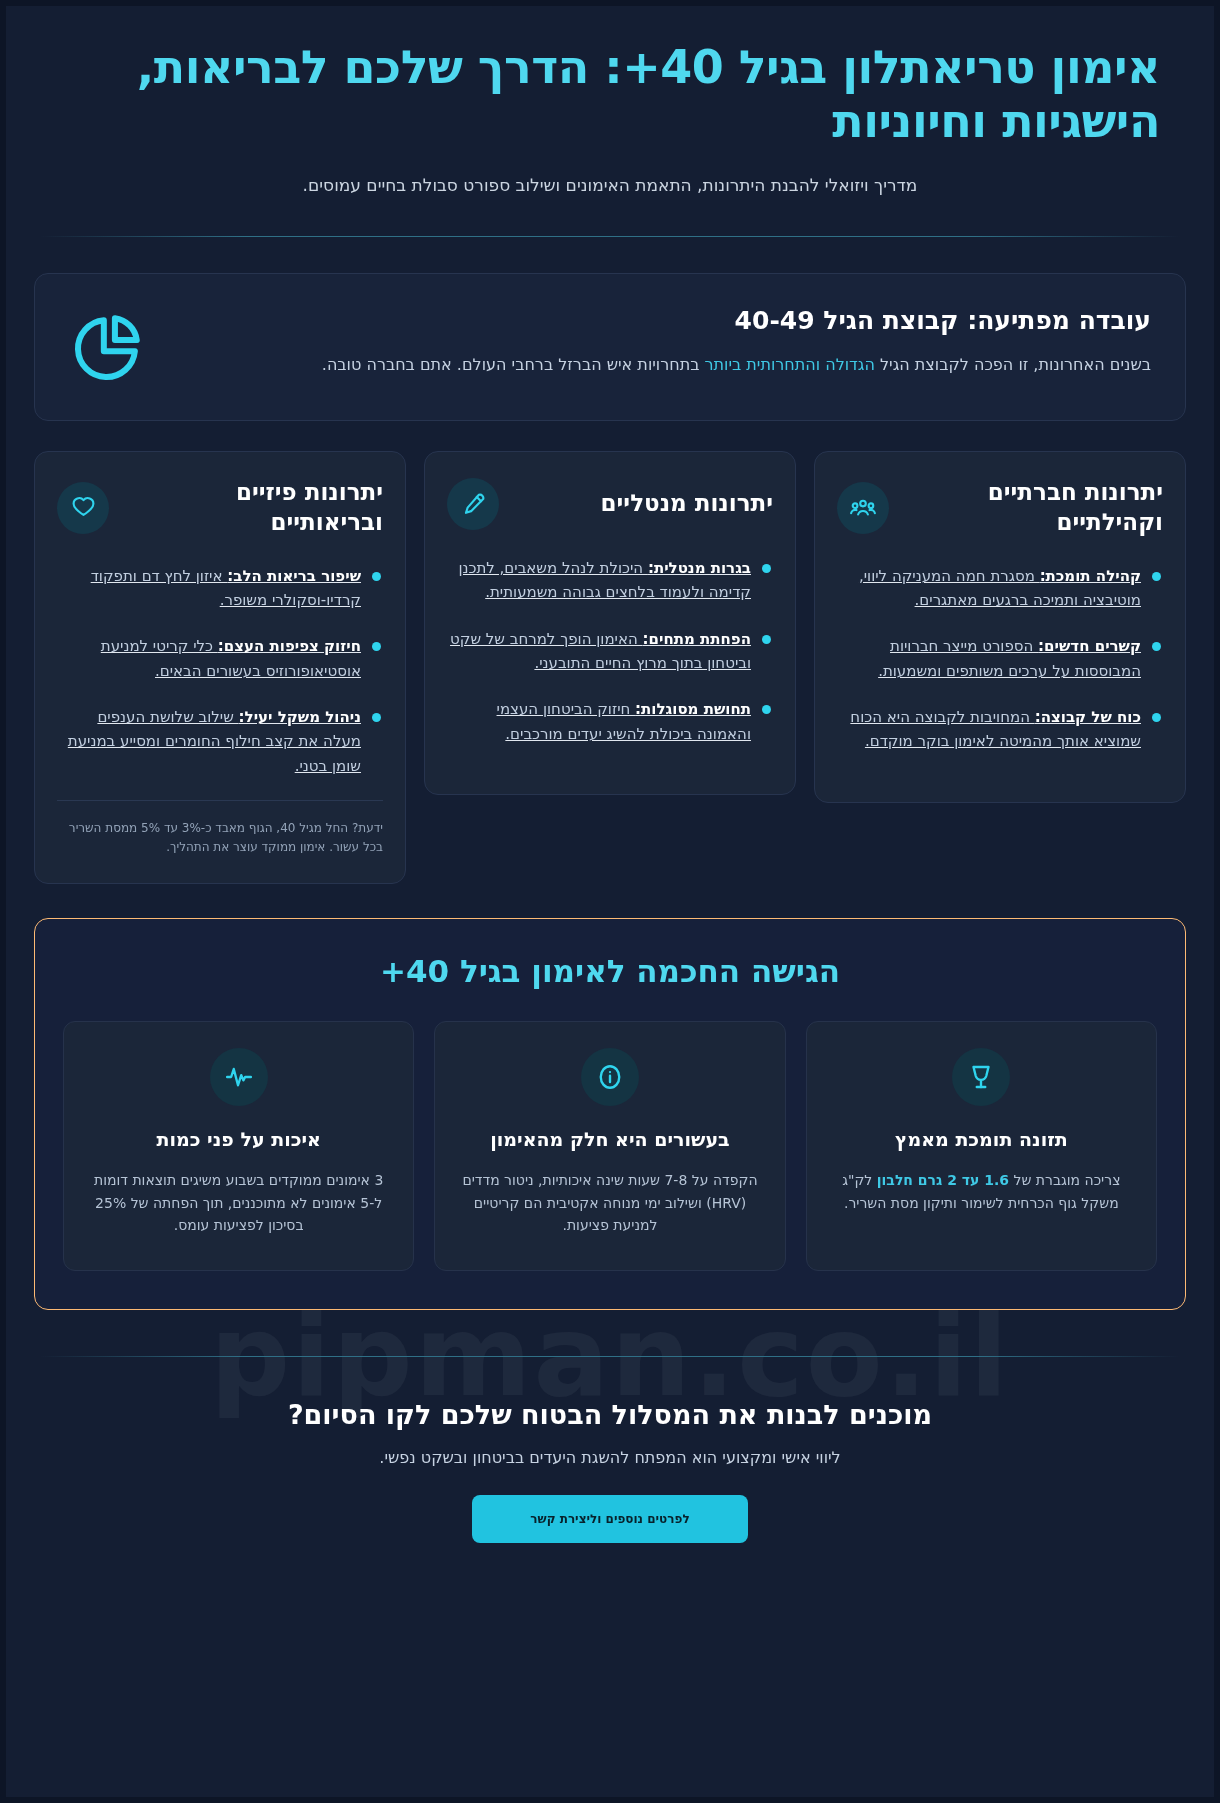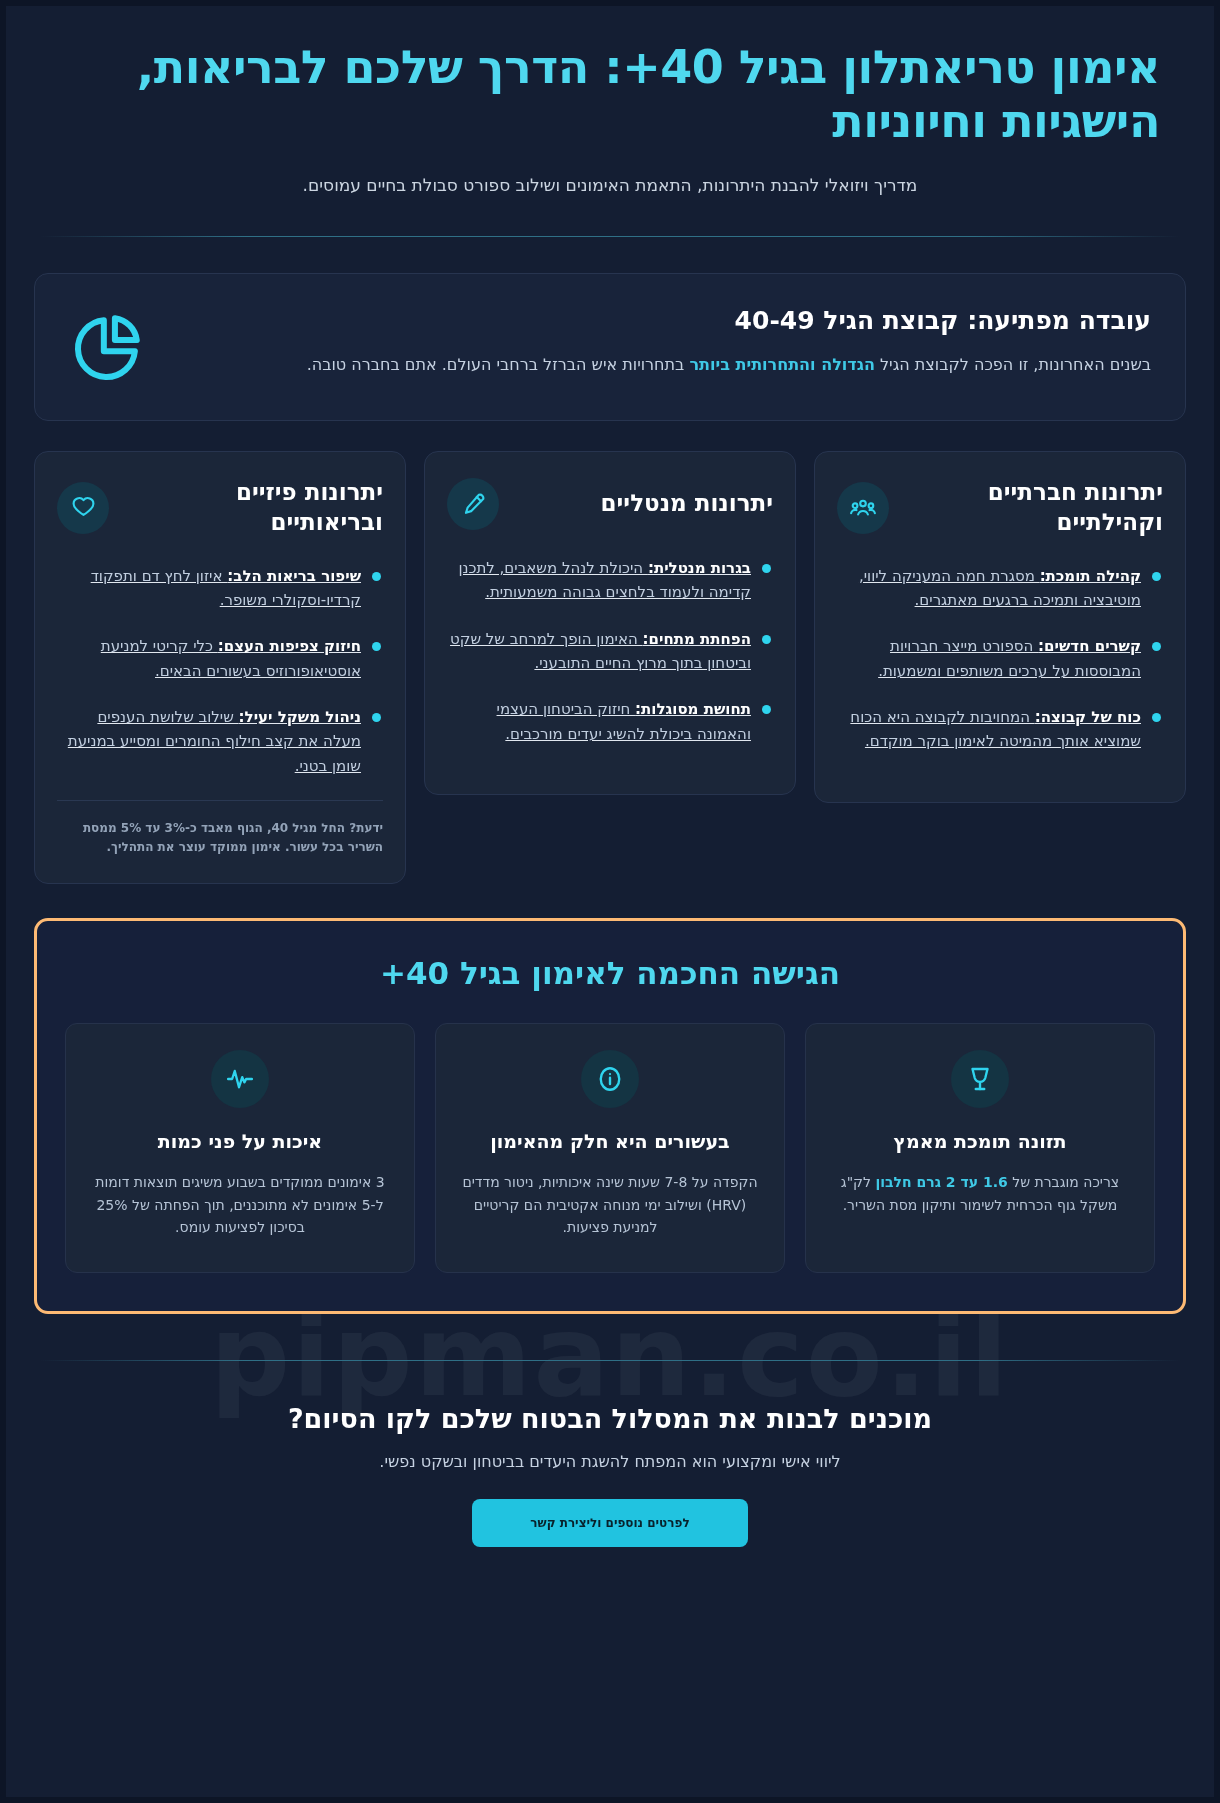--- a/index.html
+++ b/index.html
@@ -57,21 +57,21 @@
     flex-direction:row-reverse;
   }
   .fact-icon { flex:0 0 auto; padding-top:6px; }
   .fact-text { flex:1 1 auto; text-align:right; }
   .fact-title {
     font-size:25px; font-weight:bold; color:#ffffff; line-height:1.35;
   }
   .fact-body {
     margin-top:14px; font-size:16px; line-height:1.62; color:#c6d2e2;
   }
-  .fact-body .hl { color:#3fc9e6; font-weight:bold;margin-top:8px; }
+  .fact-body .hl { color:#3fc9e6; font-weight:normal;margin-top:8px; }
 
   
   .cards-row {
     margin-top:30px;
     display:flex;
     gap:18px;
     align-items:flex-start;
     flex-direction:row-reverse;
     justify-content:flex-end;
   }
@@ -122,28 +122,27 @@
   }
   .blist b { color:#ffffff; font-weight:bold; }
   .card-note {
     margin-top:auto;
     padding-top:18px;
     border-top:1px solid #2a3852;
     font-size:12px;
     line-height:1.6;
     color:#93a3b8;
     text-align:right;
-    font-weight:bold;
   }
 
   
   .approach {
     margin-top:34px;
     background:#16203a;
-    border:3px solid #fdba74;
+    border:1px solid #fdba74;
     border-radius:14px;
     padding:34px 28px 38px 28px;
   }
   .approach-title {
     text-align:center;
     color:#4fd8ef;
     font-size:31px;
     font-weight:bold;
   }
   .acards {

